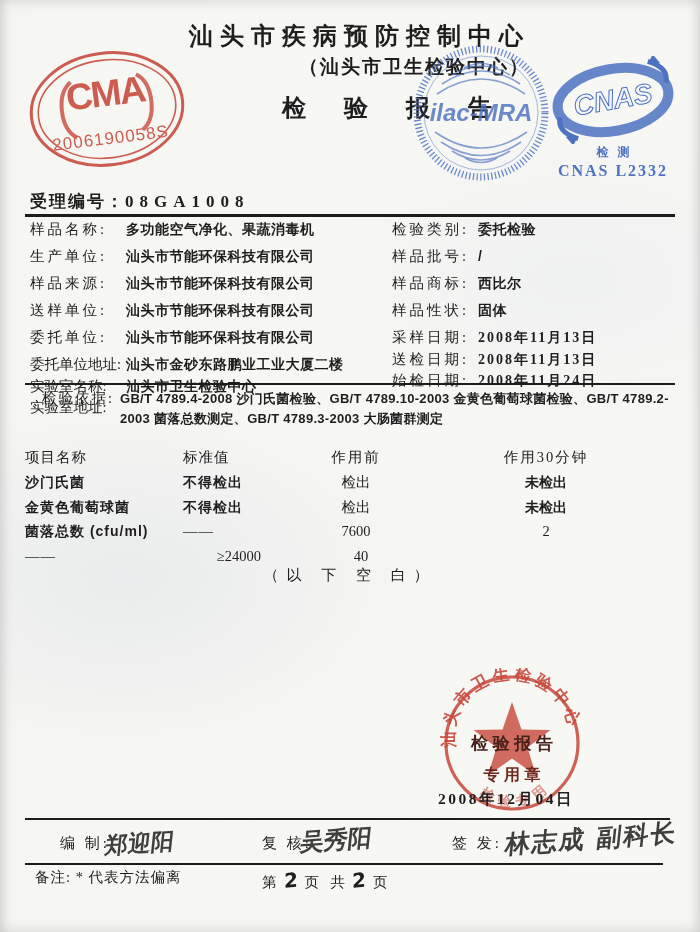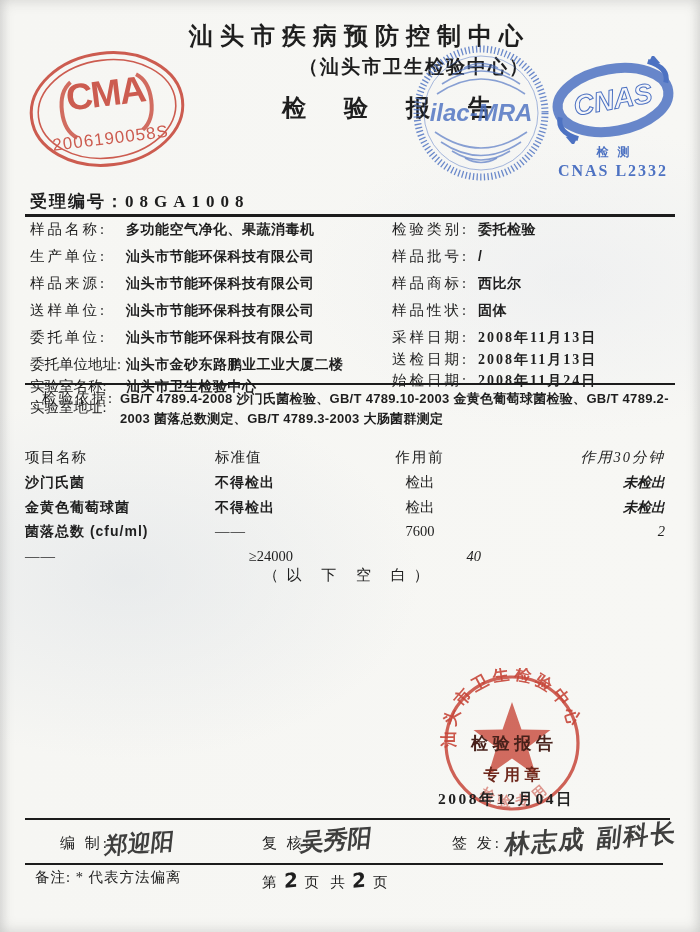--- a/index.html
+++ b/index.html
@@ -46,25 +46,25 @@
   .ival{font-weight:bold;font-family:"Liberation Sans", sans-serif;font-size:14px;letter-spacing:.5px;}
   .ival.dateval{letter-spacing:2px;font-family:"Liberation Serif", serif;font-weight:bold;}
 
   
   .basis{left:30px;top:389px;width:648px;display:flex;font-size:14.5px;}
   .basis .ilabel{min-width:78px;letter-spacing:2px;margin-left:12px;}
   .basis .bval{flex:1;font-weight:bold;font-family:"Liberation Sans", sans-serif;font-size:13px;line-height:20px;letter-spacing:.3px;}
 
   
   .rtable{left:25px;top:448px;width:640px;font-size:14.5px;}
-  .trow{display:grid;grid-template-columns:158px 112px 122px 1fr;height:25px;align-items:baseline;gap:32px;}
+  .trow{display:grid;grid-template-columns:158px 112px 122px 1fr;height:25px;align-items:baseline;}
   .trow .c1{text-align:left;letter-spacing:1px;}
   .trow .c2{text-align:left;letter-spacing:1px;}
   .trow .c3{text-align:center;}
-  .trow .c4{text-align:right;padding-left:10px;font-style:italic;}
+  .trow .c4{text-align:center;padding-left:10px;}
   .trow.head{font-weight:500;letter-spacing:2px;}
   .trow .bold{font-weight:bold;font-family:"Liberation Sans", sans-serif;font-size:14px;}
   .endnote{left:0;top:566px;width:700px;text-align:center;font-size:15px;letter-spacing:8px;font-weight:500;}
 
   
   .round-stamp{left:437px;top:668px;width:150px;height:150px;}
   .stamp-date{left:438px;top:789px;font-size:15.5px;font-weight:bold;letter-spacing:2.5px;}
 
   
   .signrow{left:0;top:828px;width:700px;height:34px;font-size:15px;}

